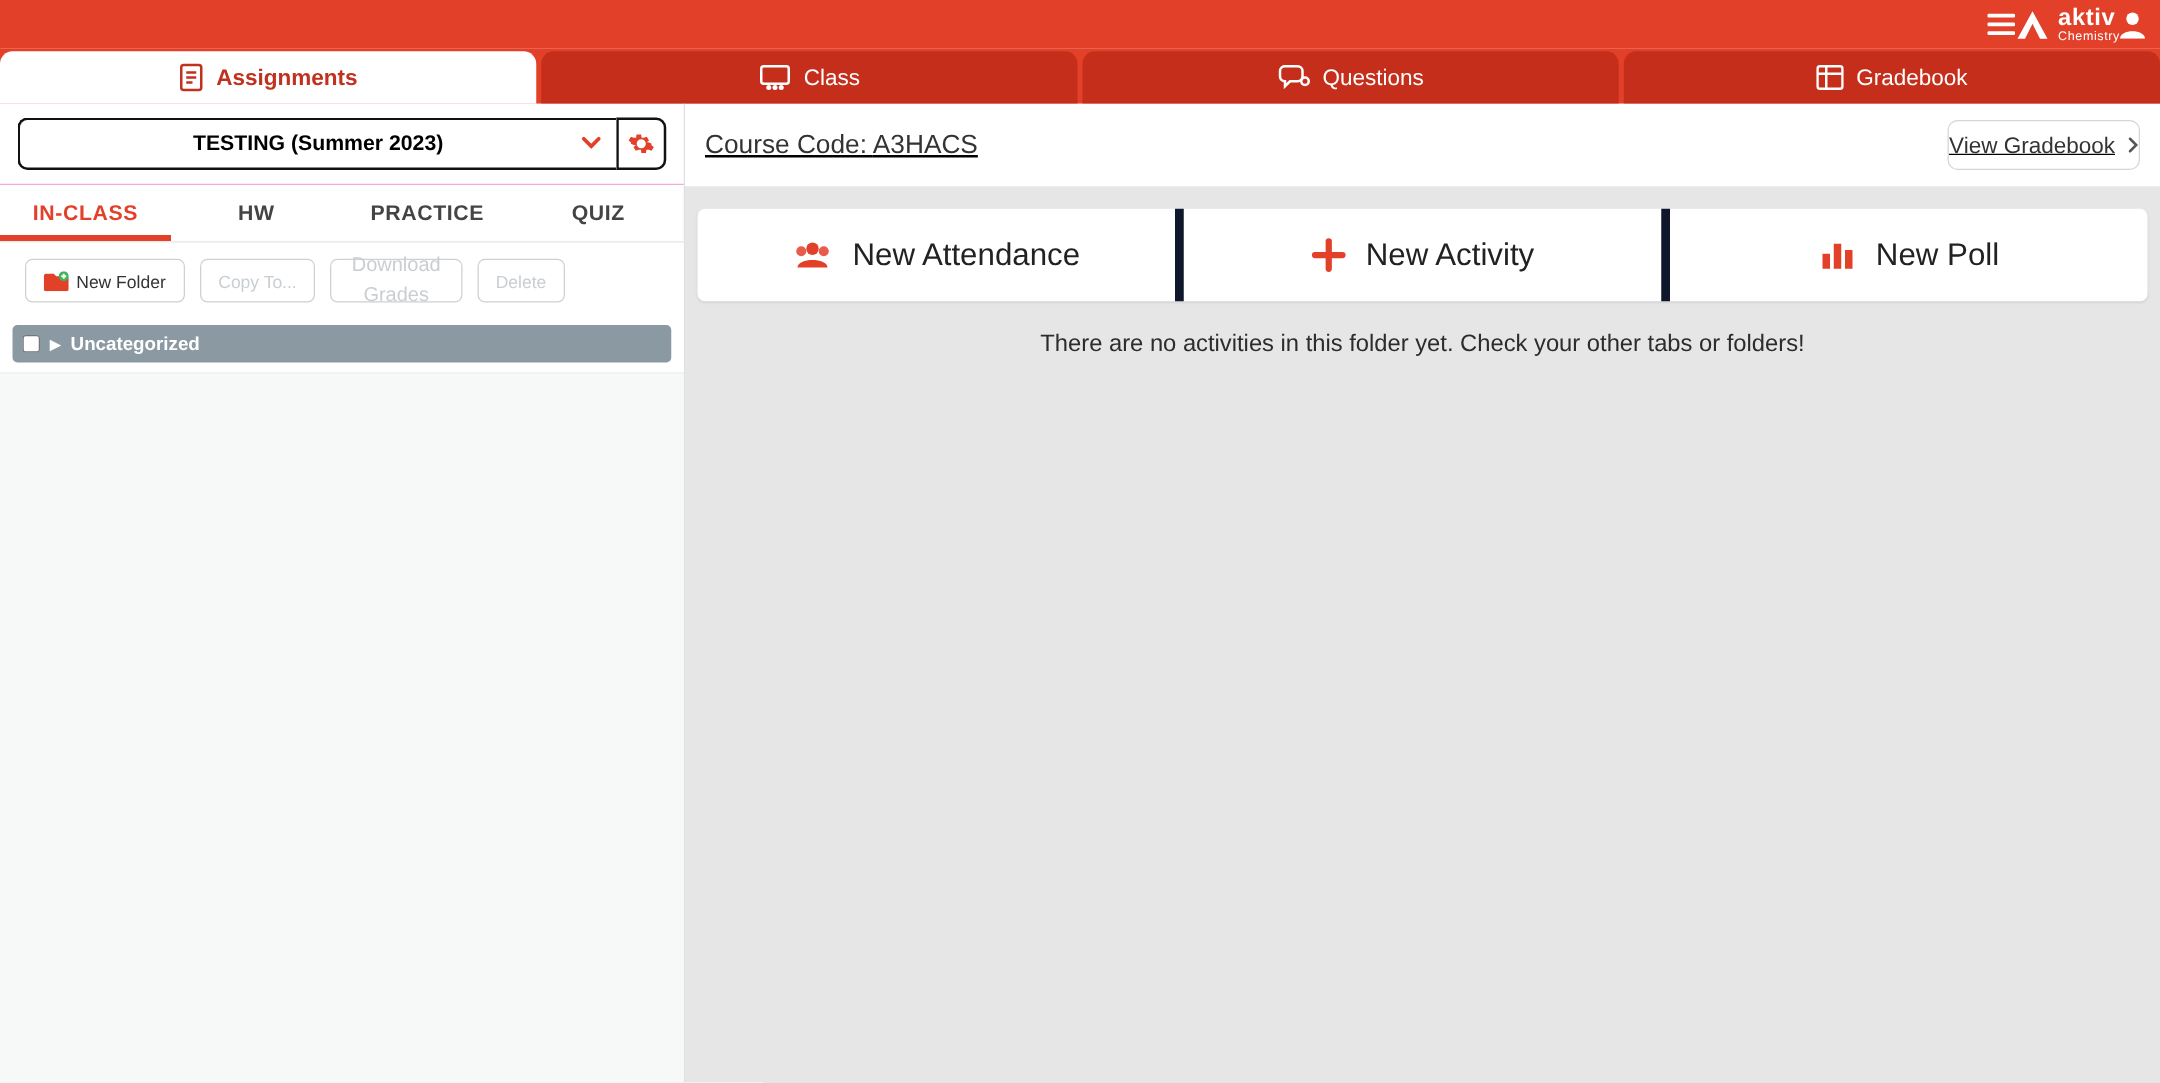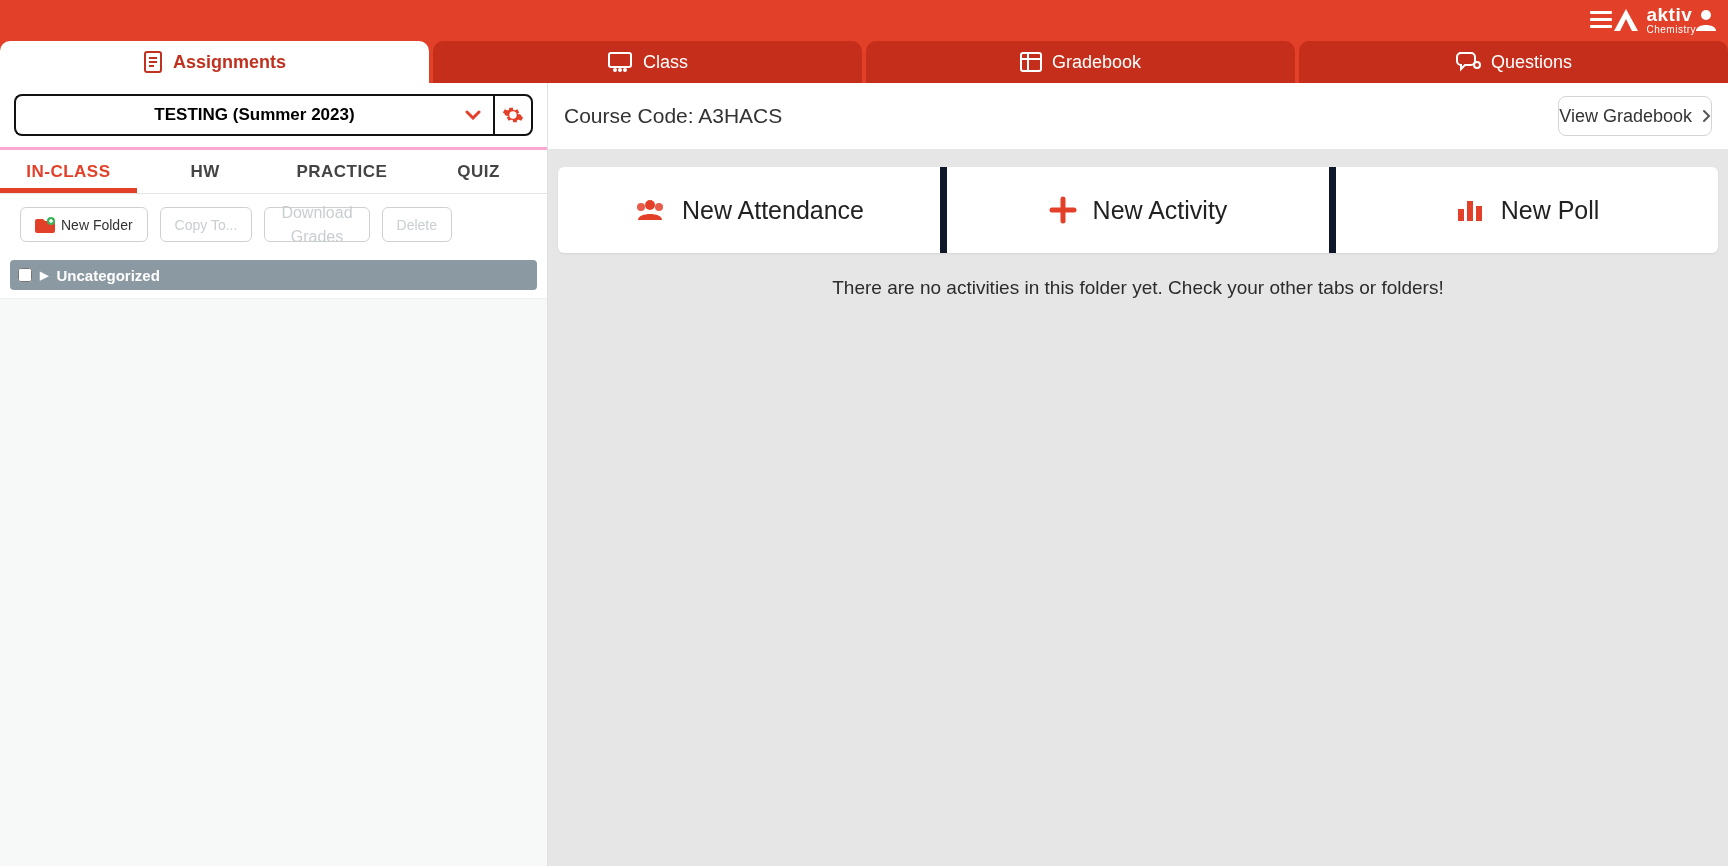--- a/index.html
+++ b/index.html
@@ -29,37 +29,37 @@
   .navtab.inactive{background:var(--dark-red);color:var(--white);}
   .navtab.active{background:var(--white);color:#c0311f;font-weight:600;}
   .navtab svg{flex-shrink:0;}
   .body{display:flex;height:calc(866px - 39px - 44px);}
   .left{width:548px;background:var(--white);display:flex;flex-direction:column;border-right:1px solid #e0e0e0;}
   .course-row{display:flex;align-items:flex-start;padding:11px 14px;gap:0;}
   .course-select{flex:1;height:42px;border:2px solid #111;border-right:none;border-radius:8px 0 0 8px;display:flex;align-items:center;justify-content:center;position:relative;cursor:pointer;background:#fff;}
   .course-select .label{font-weight:bold;font-size:17px;}
   .course-select .chev{position:absolute;right:12px;color:var(--brand-red);}
   .gear-btn{width:40px;height:42px;border:2px solid #111;border-radius:0 8px 8px 0;display:flex;align-items:center;justify-content:center;cursor:pointer;background:#fff;}
-  .subtabs{display:flex;height:46px;border-top:3px solid #f9a8d4;}
+  .subtabs{display:flex;height:46px;border-top:1px solid #f9a8d4;}
   .subtab{flex:1;display:flex;align-items:center;justify-content:center;font-size:17px;font-weight:700;color:#444;cursor:pointer;letter-spacing:0.5px;}
   .subtab.active{color:var(--brand-red);box-shadow:inset 0 -5px 0 var(--brand-red);}
   .toolbar{display:flex;gap:12px;padding:13px 20px 10px;background:var(--white);border-top:1px solid #e5e5e5;}
   .tool-btn{height:35px;border:1px solid #d0d0d0;border-radius:6px;background:#fff;display:flex;align-items:center;justify-content:center;padding:16px 14px;font-size:14px;color:#333;cursor:pointer;gap:6px;}
   .tool-btn.disabled{color:#c9ced2;cursor:default;}
   .tool-btn.dg{flex-direction:column;line-height:1.1;font-size:16px;padding:3px 16px;}
   .folders{padding:8px 10px;background:var(--white);}
   .folder-row{height:30px;background:var(--folder-row);border-radius:4px;display:flex;align-items:center;gap:8px;padding:0 8px;color:#fff;font-weight:700;font-size:15px;cursor:pointer;}
   .folder-row input{width:14px;height:14px;}
   .folder-row .tri{font-size:11px;color:#fff;}
   .right{flex:1;background:var(--white);display:flex;flex-direction:column;}
-  .right-head{height:66px;display:flex;align-items:center;justify-content:space-between;padding:0 16px;}
+  .right-head{height:66px;display:flex;align-items:center;justify-content:space-between;padding:0 16px;text-decoration:underline;}
   .cc{font-size:21px;color:#333;}
   .view-gb{height:40px;border:1px solid #d5d5d5;border-radius:8px;display:flex;align-items:center;gap:10px;padding:0 0;font-size:18px;color:#333;cursor:pointer;background:#fff;}
   .right-body{flex:1;background:var(--grey-bg);padding:18px 10px;}
-  .cards{display:flex;gap:0;background:#fff;border-radius:6px;box-shadow:0 1px 2px rgba(0,0,0,0.08);height:86px;}
+  .cards{display:flex;gap:0;background:#fff;border-radius:6px;box-shadow:0 1px 2px rgba(0,0,0,0.08);height:74px;}
   .card{flex:1;display:flex;align-items:center;justify-content:center;gap:16px;font-size:25px;color:#222;cursor:pointer;}
   .card + .card{border-left:7px solid #0f172a;}
   .empty{margin-top:24px;text-align:center;font-size:19px;color:#2c2c2c;}
   .left-fill{flex:1;background:var(--left-bg);border-top:1px solid #eee;}
 </style>
 </head>
 <body>
 
 <div class="topbar">
   <div class="hamburger">
@@ -97,33 +97,33 @@
   <div class="navtab inactive">
     <svg width="26" height="22" viewBox="0 0 26 22">
         <rect x="2" y="2" width="22" height="14" rx="2" fill="none" stroke="#fff" stroke-width="2"></rect>
         <circle cx="8" cy="19" r="2" fill="#fff"></circle>
         <circle cx="13" cy="19" r="2" fill="#fff"></circle>
         <circle cx="18" cy="19" r="2" fill="#fff"></circle>
       </svg>
     <span>Class</span>
   </div>
   <div class="navtab inactive">
+    <svg width="26" height="22" viewBox="0 0 26 22">
+        <path d="M4 2h12a4 4 0 0 1 4 4v4a4 4 0 0 1-4 4H10l-4 4v-4a4 4 0 0 1-4-4V6a4 4 0 0 1 4-4z" fill="none" stroke="#fff" stroke-width="2"></path>
+        <circle cx="22" cy="14" r="3" fill="none" stroke="#fff" stroke-width="2"></circle>
+      </svg>
+    <span>Questions</span>
+  </div>
+  <div class="navtab inactive">
     <svg width="22" height="20" viewBox="0 0 22 20">
         <rect x="1" y="1" width="20" height="18" rx="2" fill="none" stroke="#fff" stroke-width="2"></rect>
         <line x1="1" y1="7" x2="21" y2="7" stroke="#fff" stroke-width="2"></line>
         <line x1="8" y1="1" x2="8" y2="19" stroke="#fff" stroke-width="2"></line>
       </svg>
     <span>Gradebook</span>
-  </div>
-  <div class="navtab inactive">
-    <svg width="26" height="22" viewBox="0 0 26 22">
-        <path d="M4 2h12a4 4 0 0 1 4 4v4a4 4 0 0 1-4 4H10l-4 4v-4a4 4 0 0 1-4-4V6a4 4 0 0 1 4-4z" fill="none" stroke="#fff" stroke-width="2"></path>
-        <circle cx="22" cy="14" r="3" fill="none" stroke="#fff" stroke-width="2"></circle>
-      </svg>
-    <span>Questions</span>
   </div>
 </div>
 
 <div class="body">
   <div class="left">
     <div class="course-row">
       <div class="course-select">
         <span class="label">TESTING (Summer 2023)</span>
         <span class="chev">
           <svg width="16" height="10" viewBox="0 0 16 10">

